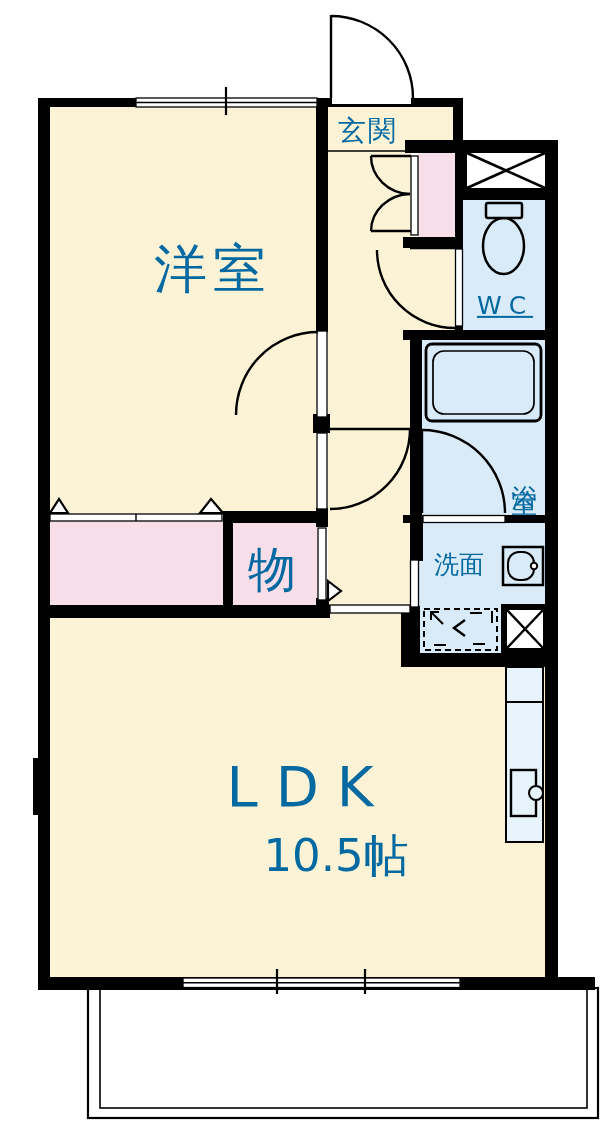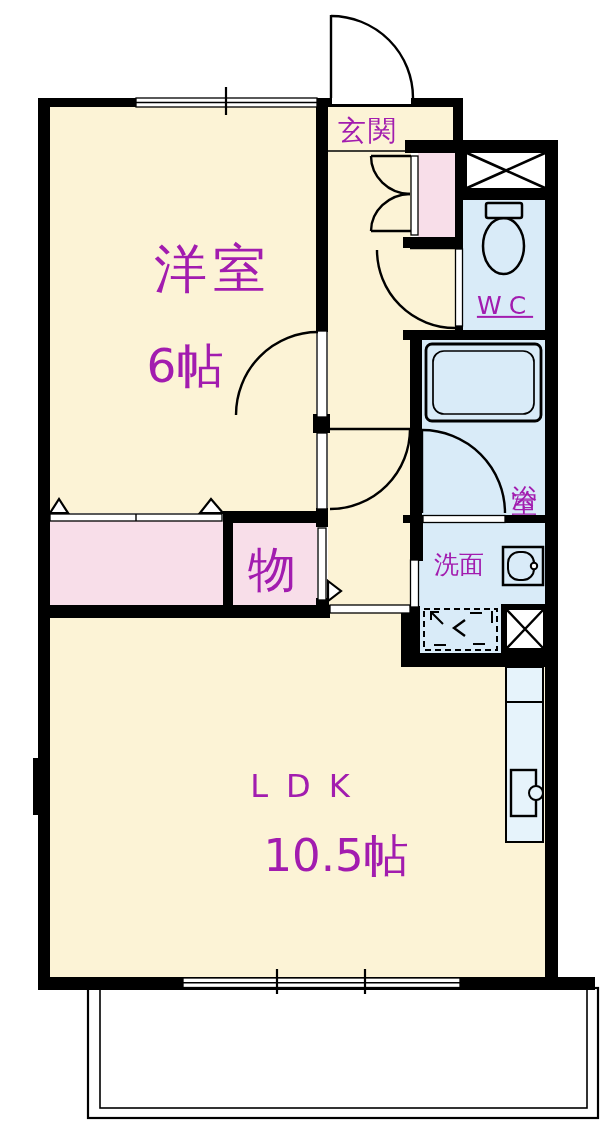--- a/index.html
+++ b/index.html
@@ -3,31 +3,31 @@
 <meta charset="utf-8">
 <style>
   html,body{margin:0;padding:0;background:#fff;}
   #plan{position:relative;width:600px;height:1133px;background:#ffffff;
         font-family:"DejaVu Sans",sans-serif;overflow:hidden;}
   #plan svg{position:absolute;left:0;top:0;}
   .wall{fill:#000;}
   .door{stroke:#000;stroke-width:2.4;fill:none;}
   .thinbox{fill:#fff;stroke:#000;stroke-width:1.3;}
   .fix{stroke:#000;fill:none;}
-  .lbl{position:absolute;transform:translate(-50%,-50%);color:#a21caf;
+  .lbl{position:absolute;transform:translate(-50%,-50%);color:#0369a1;
        white-space:nowrap;line-height:1.05;text-align:center;}
   .lbl-yoshitsu{font-size:53px;letter-spacing:6px;margin-left:28px;}
   .lbl-yoshitsu-size{font-size:47px;}
   .lbl-genkan{font-size:28px;letter-spacing:2px;}
   .lbl-wc{font-size:25px;letter-spacing:7px;}
   .lbl-bath{font-size:26px;writing-mode:vertical-rl;letter-spacing:4px;}
   .lbl-senmen{font-size:25px;}
   .lbl-cl{font-size:45px;letter-spacing:12px;}
   .lbl-mono{font-size:48px;}
-  .lbl-ldk{font-size:32px;letter-spacing:18px;}
+  .lbl-ldk{font-size:56px;letter-spacing:18px;}
   .lbl-ldk-size{font-size:45px;}
   .lbl-balcony{font-size:46px;letter-spacing:4px;}
 </style>
 </head>
 <body>
 
 <div id="plan">
 <svg width="600" height="1133" viewBox="0 0 600 1133">
 
   <g>
@@ -160,21 +160,20 @@
     <rect x="506" y="667" width="37" height="175" fill="#E6F3FB" stroke="#000" stroke-width="2"></rect>
     <line x1="506" y1="702" x2="543" y2="702" stroke="#000" stroke-width="2"></line>
     <g>
       <rect x="511" y="770" width="25" height="46" fill="#E6F3FB" stroke="#000" stroke-width="2.4"></rect>
       <circle cx="536" cy="793" r="7" fill="#E6F3FB" stroke="#000" stroke-width="2"></circle>
     </g>
   </g>
 </svg>
 
   <div class="lbl lbl-yoshitsu" style="left:185px;top:269px;">洋室</div>
-  <div class="lbl lbl-yoshitsu-size" style="left:185px;top:366px;">6帖</div>
   <div class="lbl lbl-genkan" style="left:368px;top:131px;">玄関</div>
   <div class="lbl lbl-wc" style="left:505px;top:306px;text-decoration:underline;">WC</div>
   <div class="lbl lbl-bath" style="left:524px;top:468px;">浴室</div>
   <div class="lbl lbl-senmen" style="left:459px;top:565px;">洗面</div>
   <div class="lbl lbl-mono" style="left:272px;top:569px;">物</div>
   <div class="lbl lbl-ldk" style="left:309px;top:787px;">LDK</div>
   <div class="lbl lbl-ldk-size" style="left:300px;top:856px;margin-left:36px;">10.5帖</div>
 </div>
 
 </body></html>

